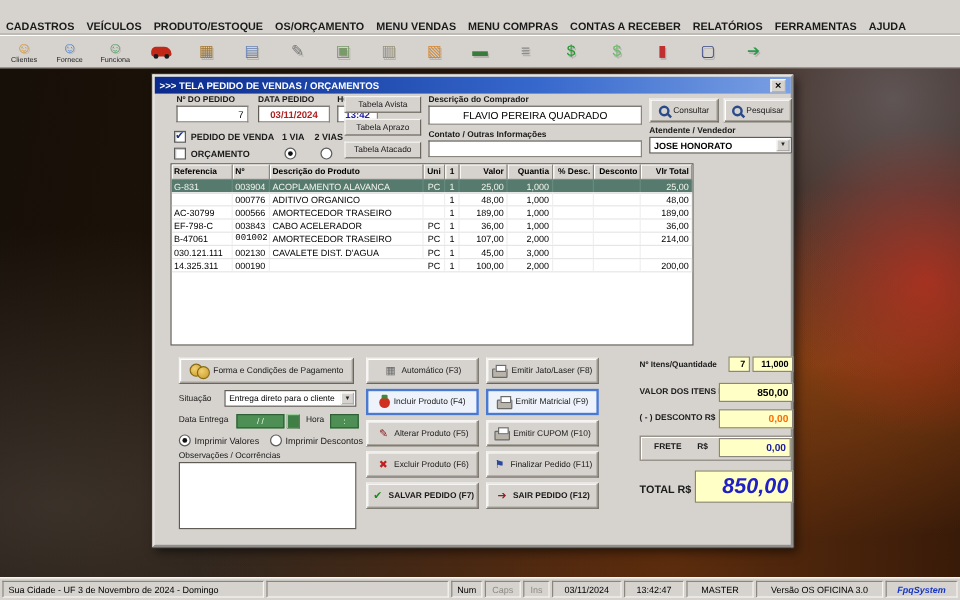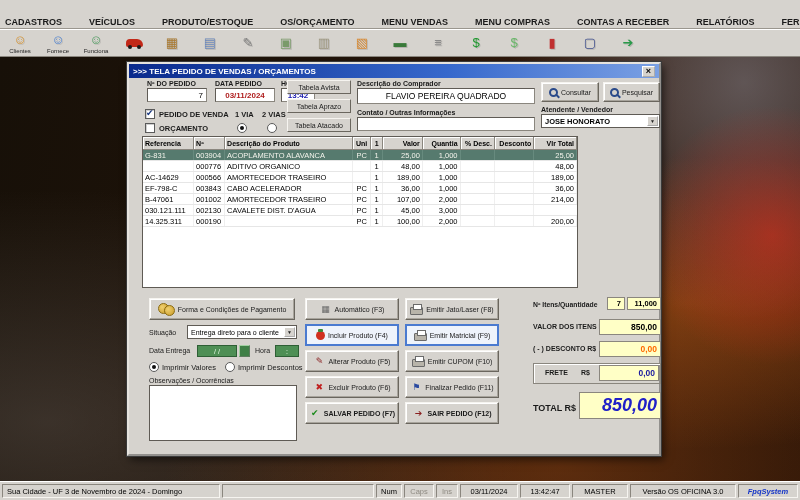--- a/index.html
+++ b/index.html
@@ -8,21 +8,21 @@
   .screen { position:relative; width:800px; height:500px; background:#d6d3ce; }
 
   
   .titlebar { position:absolute; left:0; top:0; width:100%; height:15px;
     background:linear-gradient(90deg,#0a2a8c 0%,#2c5cc4 55%,#7aa0e4 100%);
     color:#fff; display:flex; align-items:center; gap:4px; padding:0 4px;
     font-size:8.5px; font-weight:bold; white-space:nowrap; overflow:hidden; }
   .app-ico { width:9px; height:9px; flex:0 0 9px; background:linear-gradient(135deg,#e8b04a,#b86a20); border:1px solid #7a4a10; }
 
   .menubar { position:absolute; left:0; top:15px; width:100%; height:14px; background:#d6d3ce;
-    display:flex; align-items:center; border-bottom:1px solid #9a968e;gap:17px; }
+    display:flex; align-items:center; border-bottom:1px solid #9a968e; }
   .menu-item { padding:0 5px; font-size:9px; font-weight:bold; color:#1a1a1a; height:100%;
     display:flex; align-items:center; white-space:nowrap; cursor:default; }
 
   .toolbar { position:absolute; left:0; top:29px; width:100%; height:28px; background:#d6d3ce;
     border-top:1px solid #fff; border-bottom:1px solid #8a867e;
     display:flex; align-items:center; padding:1px 2px; gap:2px; }
   .tool-btn { width:36px; height:26px; display:flex; flex-direction:column; align-items:center; justify-content:center; border:1px solid transparent; }
   .tool-glyph { font-size:13px; line-height:14px; text-shadow:1px 1px 0 rgba(0,0,0,.15); }
   .tool-label { font-size:6px; color:#222; line-height:6px; margin-top:1px; }
   .icon-car { width:17px; height:8px; background:#c22818; border-radius:4px 6px 2px 2px; position:relative; margin:5px 0 6px; }
@@ -290,21 +290,21 @@
                 <div class="gc al" style="width: 152px;">ADITIVO ORGANICO</div>
                 <div class="gc ac" style="width: 20px;"></div>
                 <div class="gc ac" style="width: 14px;">1</div>
                 <div class="gc ar" style="width: 46px;">48,00</div>
                 <div class="gc ar" style="width: 44px;">1,000</div>
                 <div class="gc ar" style="width: 40px;"></div>
                 <div class="gc ar" style="width: 46px;"></div>
                 <div class="gc ar" style="width: 50px;">48,00</div>
               </div>
               <div class="grid-row">
-                <div class="gc al" style="width: 60px;">AC-14629</div>
+                <div class="gc al" style="width: 60px;">AC-30799</div>
                 <div class="gc al" style="width: 36px;">000566</div>
                 <div class="gc al" style="width: 152px;">AMORTECEDOR TRASEIRO</div>
                 <div class="gc ac" style="width: 20px;"></div>
                 <div class="gc ac" style="width: 14px;">1</div>
                 <div class="gc ar" style="width: 46px;">189,00</div>
                 <div class="gc ar" style="width: 44px;">1,000</div>
                 <div class="gc ar" style="width: 40px;"></div>
                 <div class="gc ar" style="width: 46px;"></div>
                 <div class="gc ar" style="width: 50px;">189,00</div>
               </div>
@@ -315,21 +315,21 @@
                 <div class="gc ac" style="width: 20px;">PC</div>
                 <div class="gc ac" style="width: 14px;">1</div>
                 <div class="gc ar" style="width: 46px;">36,00</div>
                 <div class="gc ar" style="width: 44px;">1,000</div>
                 <div class="gc ar" style="width: 40px;"></div>
                 <div class="gc ar" style="width: 46px;"></div>
                 <div class="gc ar" style="width: 50px;">36,00</div>
               </div>
               <div class="grid-row">
                 <div class="gc al" style="width: 60px;">B-47061</div>
-                <div class="gc al" style="width: 36px;">001002</div>
+                <div class="gc al" style="width: 36px; font-family: Liberation Mono, monospace;">001002</div>
                 <div class="gc al" style="width: 152px;">AMORTECEDOR TRASEIRO</div>
                 <div class="gc ac" style="width: 20px;">PC</div>
                 <div class="gc ac" style="width: 14px;">1</div>
                 <div class="gc ar" style="width: 46px;">107,00</div>
                 <div class="gc ar" style="width: 44px;">2,000</div>
                 <div class="gc ar" style="width: 40px;"></div>
                 <div class="gc ar" style="width: 46px;"></div>
                 <div class="gc ar" style="width: 50px;">214,00</div>
               </div>
               <div class="grid-row">

